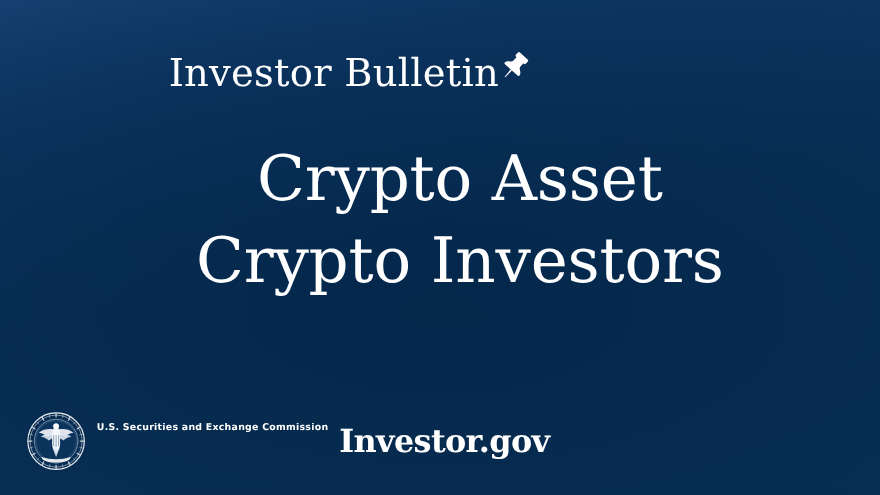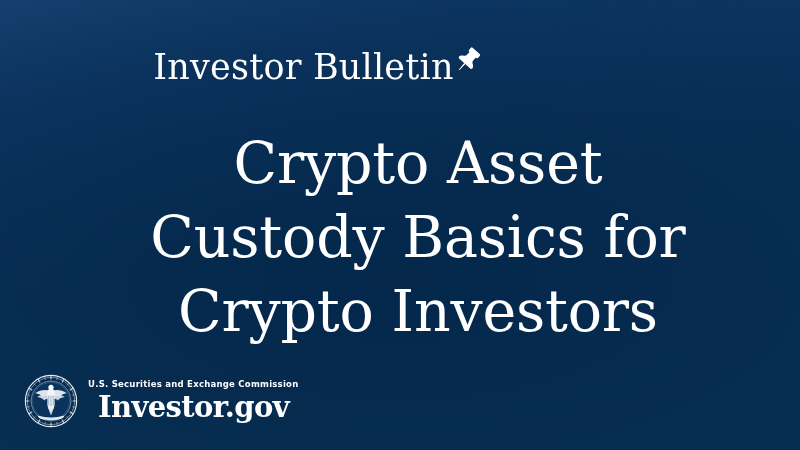--- a/index.html
+++ b/index.html
@@ -86,21 +86,21 @@
 
   .seal {
     width: 54px;
     height: 54px;
     flex: 0 0 auto;
     display: block;
   }
 
   .logo-text {
     display: flex;
-    flex-direction: column;
+    flex-direction: row;
     justify-content: center;
     padding-bottom: 1px;
   }
 
   .agency-name {
     font-family: "DejaVu Sans", "Liberation Sans", sans-serif;
     font-size: 8.5px;
     font-weight: 700;
     color: #ffffff;
     letter-spacing: 0.25px;
@@ -138,21 +138,20 @@
                    a3 3 0 0 1 -3 -3 v-5 a3 3 0 0 1 3 -3 z" fill="#ffffff"></path>
 
           <path d="M30.4 42.2 h3.2 L32.8 60 a0.8 0.8 0 0 1 -1.6 0 z" fill="#ffffff"></path>
         </g>
       </svg>
     </span>
   </div>
 
   <div class="title-block">
     <div class="title-line">Crypto Asset</div>
-    <div class="title-line">Custody Basics for</div>
     <div class="title-line">Crypto Investors</div>
   </div>
 
   <div class="footer-logo">
 
     <span>
       <svg class="seal" viewBox="0 0 120 120" aria-hidden="true">
         <defs>
           <clipPath id="sealclip">
               <circle cx="60" cy="60" r="46"></circle>

